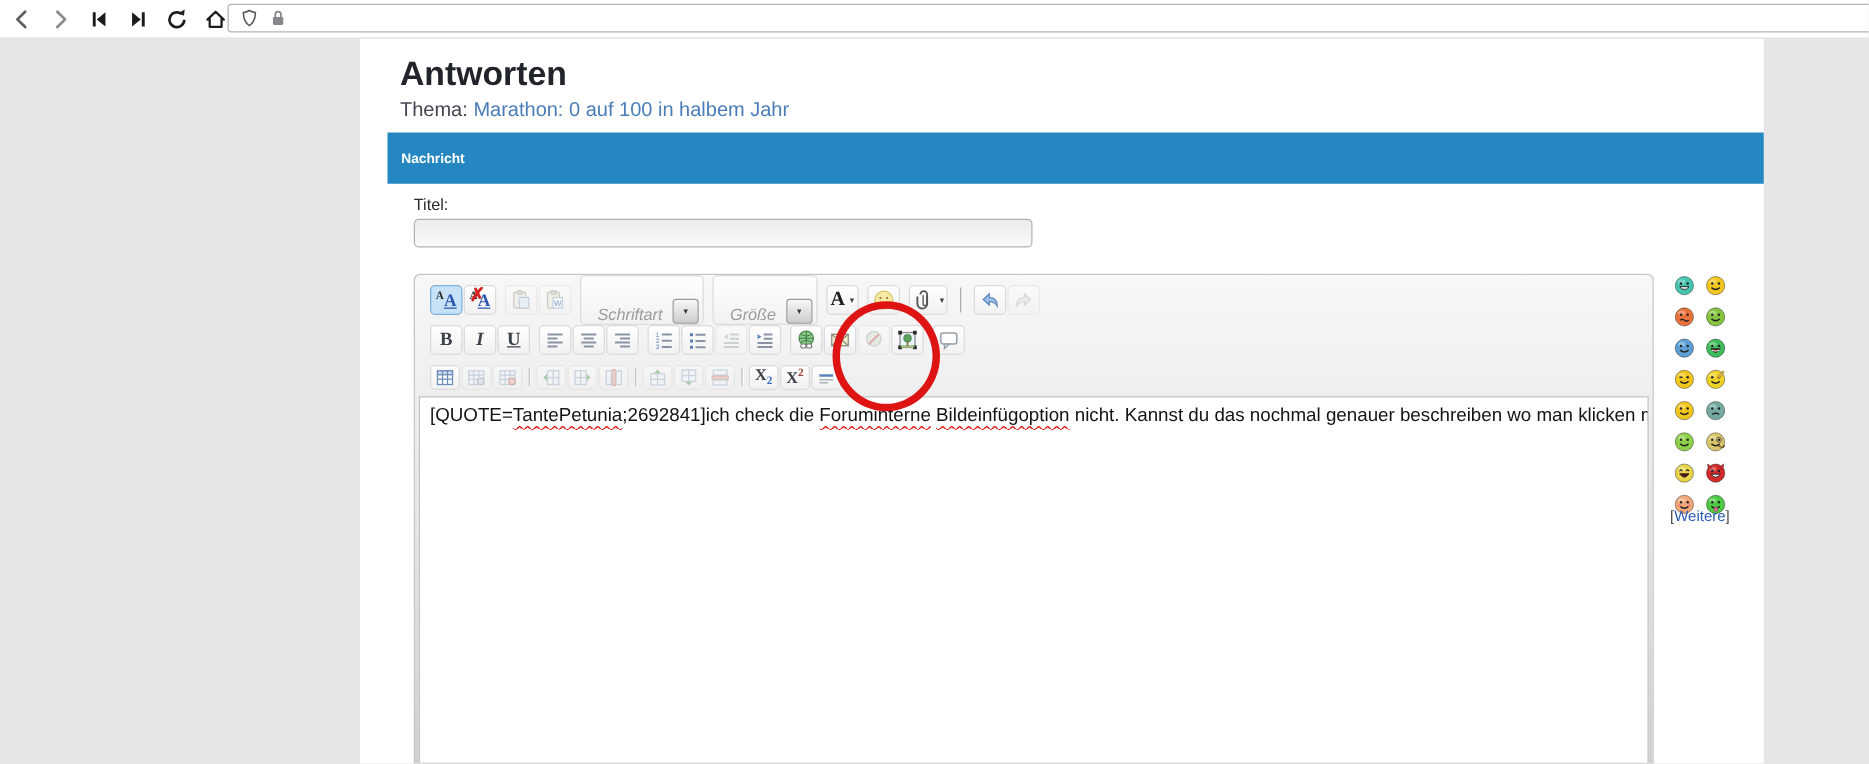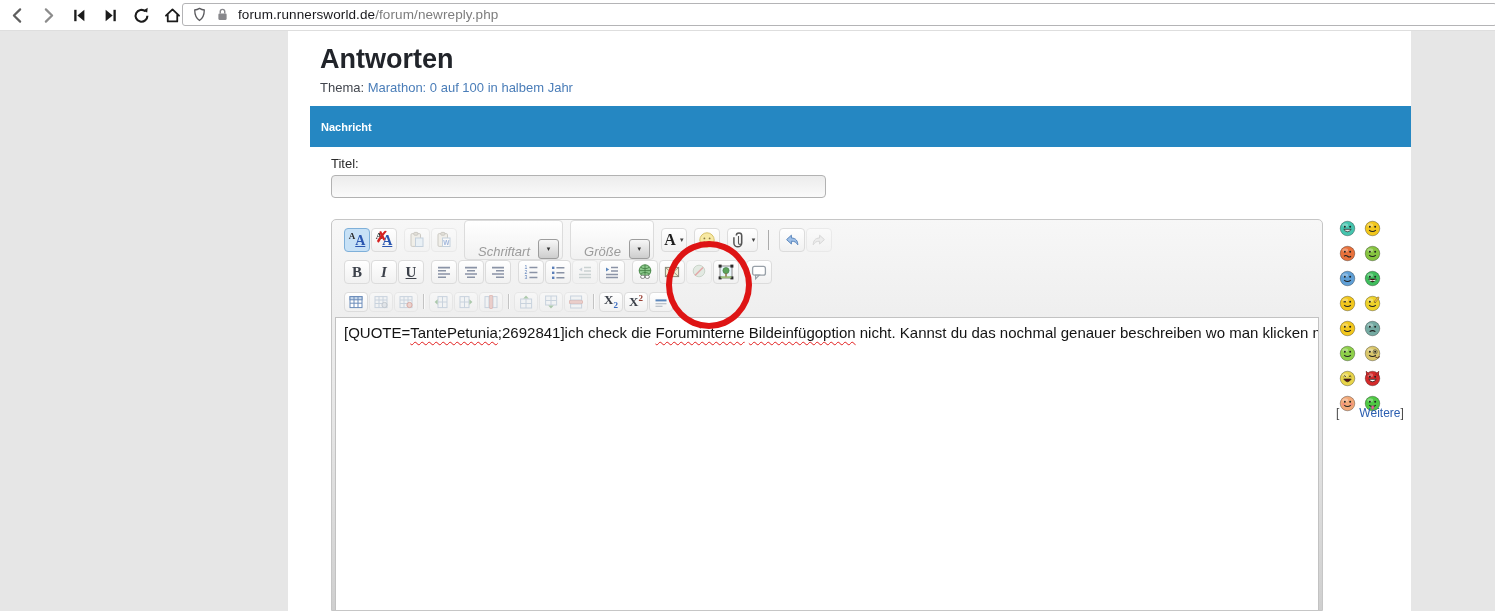--- a/index.html
+++ b/index.html
@@ -13,21 +13,21 @@
   .nav-btn svg{width:19px;height:19px;display:block;}
   .url-bar{position:absolute;left:182px;top:3px;right:-2px;height:23px;background:#fff;
            border:1px solid #b4b4b6;border-radius:3px;display:flex;align-items:center;
            padding-left:9px;gap:8px;box-sizing:border-box;}
   .url-ic svg{width:15px;height:15px;display:block;}
   .url-text{font-size:13.5px;color:#19191d;letter-spacing:.1px;}
   .url-path{color:#7d7d7d;}
   
   .content{position:absolute;left:288px;top:30px;width:1123px;height:581px;background:#fff;}
   .heading{position:absolute;left:320px;top:44px;font-size:27px;font-weight:bold;color:#21242a;}
-  .topic{position:absolute;left:320px;top:80px;font-size:13px;color:#42464e;}
+  .topic{position:absolute;left:320px;top:80px;font-size:16px;color:#42464e;}
   .topic-link{color:#4a7db8;cursor:pointer;text-decoration:none;}
   .section-bar{position:absolute;left:310px;top:106px;width:1101px;height:41px;background:#2587c2;
                color:#fff;font-size:11px;font-weight:bold;display:flex;align-items:center;
                padding-left:11px;box-sizing:border-box;}
   .titel-label{position:absolute;left:331px;top:156px;font-size:13px;font-weight:normal;color:#2b2b2b;}
   .titel-input{position:absolute;left:331px;top:175px;width:495px;height:23px;border:1px solid #b2b2b2;
                border-radius:4px;background:linear-gradient(#ececec,#fafafa);box-sizing:border-box;outline:none;
                font:13px "Liberation Sans",sans-serif;padding:0 6px;color:#222;}
   
   .editor{position:absolute;left:331px;top:219px;width:992px;height:392px;box-sizing:border-box;
@@ -72,21 +72,21 @@
               text-decoration-thickness:1px;text-underline-offset:3px;text-decoration-skip-ink:none;}
   
   .annotation-circle{position:absolute;left:666px;top:241px;width:74px;height:76px;
                      border:6px solid #de1414;border-radius:50%;z-index:20;pointer-events:none;}
   
   .smilies{position:absolute;left:1339px;top:220px;display:grid;grid-template-columns:25px 25px;row-gap:8px;}
   .smiley-cell{width:17px;height:17px;cursor:pointer;}
   .smiley-cell svg{width:17px;height:17px;display:block;}
   .more-link{position:absolute;left:1336px;top:406px;font-size:12px;cursor:pointer;}
   .more-link .bracket{color:#4a4a4a;}
-  .more-link .lbl{color:#2a5db0;margin-left:20px;}
+  .more-link .lbl{color:#2a5db0;}
 </style>
 </head>
 <body>
 
 <div class="stage">
 
   <div class="browser-bar">
     <div class="nav" id="nav-buttons">
         <button class="nav-btn">
           <span>
@@ -139,21 +139,20 @@
         <svg viewBox="0 0 16 16">
             <path d="M8 1.5 C6.1 2.7 4.5 3.1 2.9 3.2 C2.9 8.4 4.5 12.1 8 14.4 C11.5 12.1 13.1 8.4 13.1 3.2 C11.5 3.1 9.9 2.7 8 1.5 Z" fill="none" stroke="#5a5a5e" stroke-width="1.4"></path>
           </svg>
       </span>
       <span class="url-ic">
         <svg viewBox="0 0 16 16">
             <rect x="3.6" y="7" width="8.8" height="6.8" rx="1.2" fill="#87878b"></rect>
             <path d="M5.6 7 V4.9 a2.4 2.4 0 0 1 4.8 0 V7" fill="none" stroke="#87878b" stroke-width="1.5"></path>
           </svg>
       </span>
-      <span class="url-text"><span>forum.runnersworld.de</span><span class="url-path">/forum/newreply.php</span></span>
     </div>
   </div>
 
   <div class="content"></div>
 
   <div class="heading">Antworten</div>
 
   <div class="topic">
     <span>Thema:</span>
     <span> </span>

